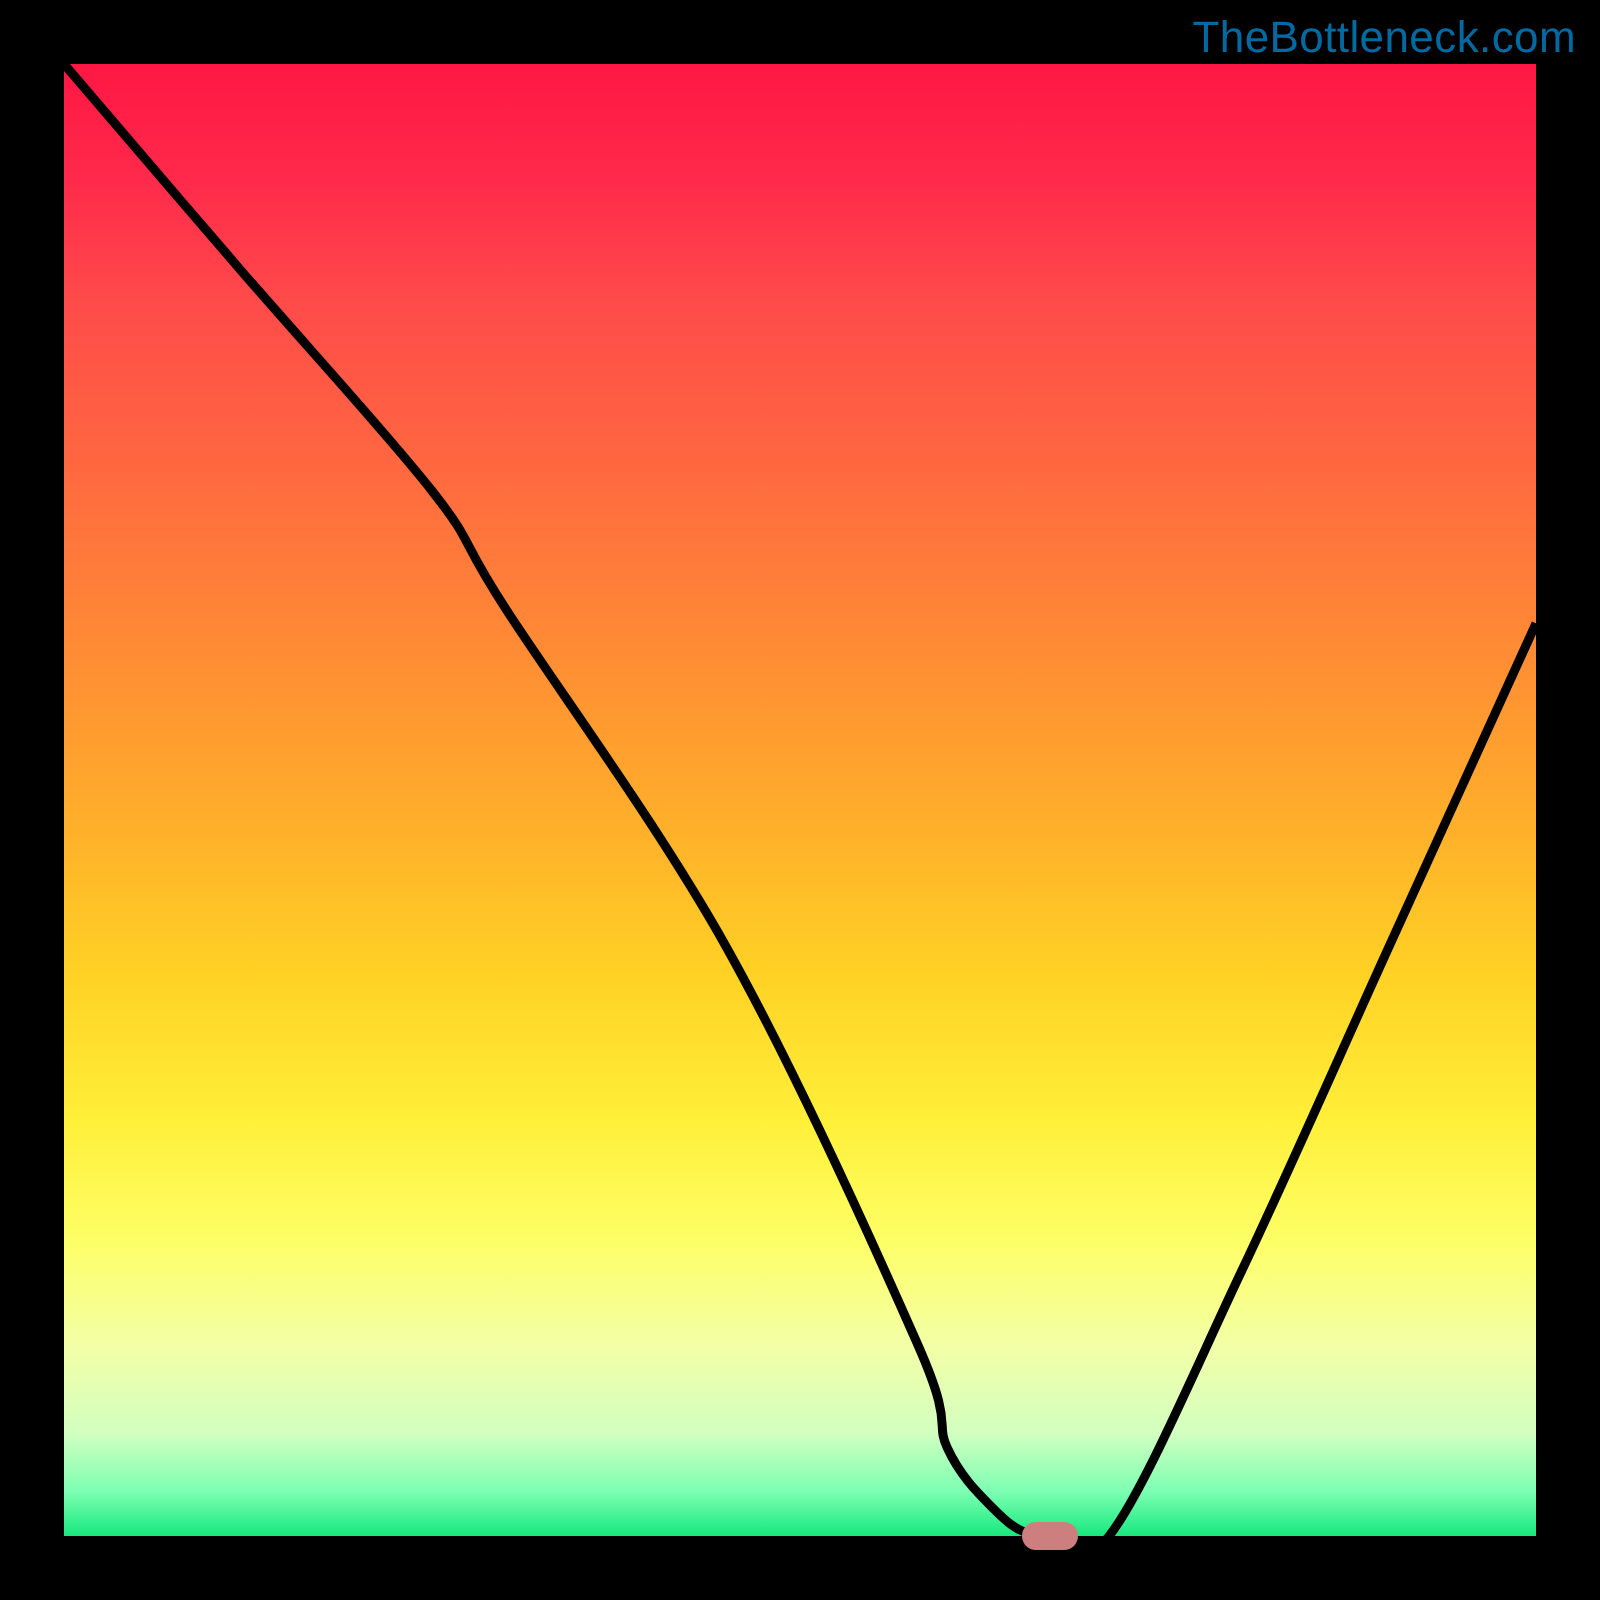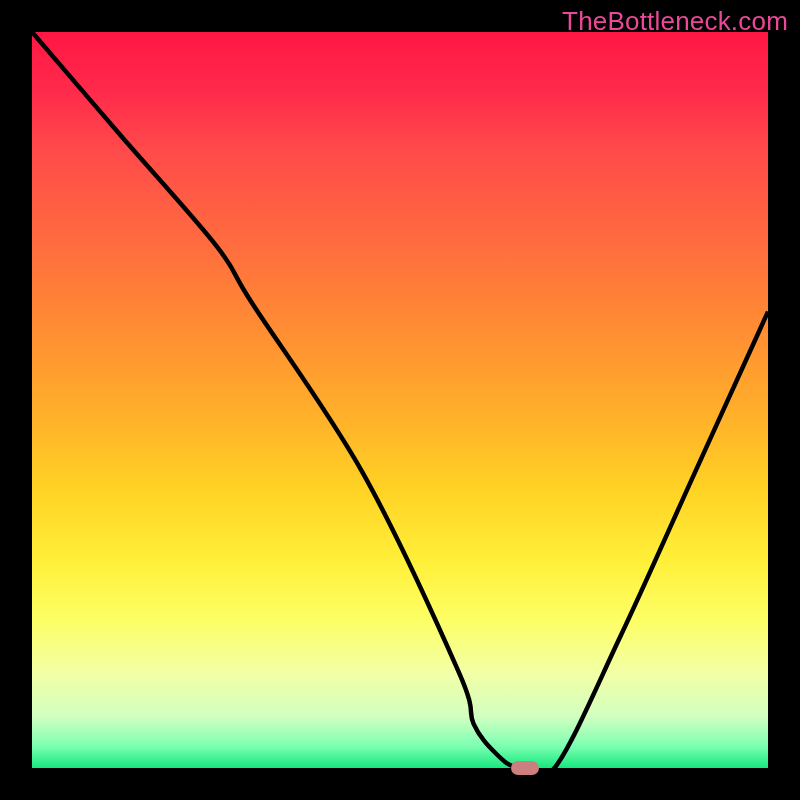--- a/index.html
+++ b/index.html
@@ -38,22 +38,22 @@
       #f3ffa6 87%,
       #d2ffc0 93%,
       #7cffb2 97%,
       #17e87e 100%
     );
   }
   .watermark {
     position: absolute;
     top: 6px;
     right: 12px;
-    color: #ec4899;
-    font-size: 26px;
+    color: #0369a1;
+    font-size: 22px;
     letter-spacing: 0.2px;
     z-index: 5;
   }
   svg.curve {
     position: absolute;
     left: 0;
     top: 0;
     width: 100%;
     height: 100%;
     overflow: visible;

